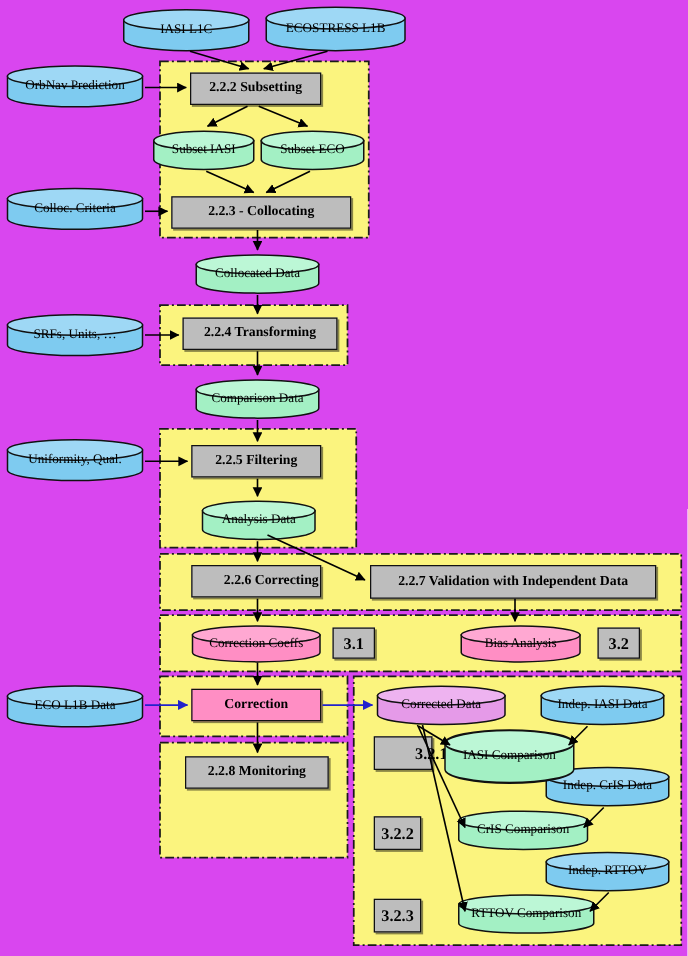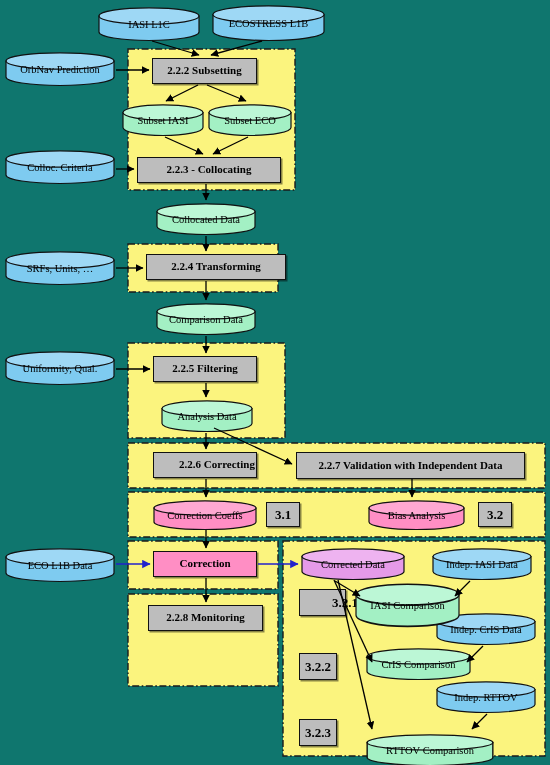--- a/index.html
+++ b/index.html
@@ -7,21 +7,21 @@
     padding: 0;
     background: #ffffff;
   }
   body {
     font-family: "Liberation Serif", "DejaVu Serif", serif;
   }
   #canvas {
     position: relative;
     width: 550px;
     height: 765px;
-    background: #0f766e;
+    background: #d946ef;
     overflow: hidden;
   }
   svg.layer {
     position: absolute;
     left: 0;
     top: 0;
     width: 550px;
     height: 765px;
   }
   #svg-groups { z-index: 1; }
@@ -159,21 +159,21 @@
   </div>
 
   <div class="node proc" style="left:152px;top:58px;width:105px;height:26px;">
     <span>2.2.2 Subsetting</span>
   </div>
 
   <div class="node proc" style="left:137px;top:157px;width:144px;height:26px;">
     <span>2.2.3 - Collocating</span>
   </div>
 
-  <div class="node proc" style="left:146px;top:254px;width:140px;height:26px;">
+  <div class="node proc" style="left:146px;top:254px;width:124px;height:26px;">
     <span>2.2.4 Transforming</span>
   </div>
 
   <div class="node proc" style="left:153px;top:356px;width:104px;height:26px;">
     <span>2.2.5 Filtering</span>
   </div>
 
   <div class="node proc" style="left:153px;top:452px;width:104px;height:26px;padding-left:24px;">
     <span>2.2.6 Correcting</span>
   </div>
@@ -303,21 +303,21 @@
   </div>
 
   <div class="cyl" style="left:366px;top:648px;width:105px;height:32px;">
     <svg class="cyl-svg" viewBox="0 0 105 32" preserveAspectRatio="none">
       <path d="M1,8.5 L1,23.5 A51.5,8 0 0 0 104,23.5 L104,8.5 Z" fill="#a3f0c4" stroke="#111" stroke-width="1.2"></path>
       <ellipse cx="52.5" cy="8.5" rx="51.5" ry="7.6" fill="#bcf7d6" stroke="#111" stroke-width="1.2"></ellipse>
     </svg>
     <div class="cyl-label">CrIS Comparison</div>
   </div>
 
-  <div class="cyl" style="left:366px;top:715px;width:128px;height:32px;margin-top:19px;">
+  <div class="cyl" style="left:366px;top:715px;width:110px;height:32px;">
     <svg class="cyl-svg" viewBox="0 0 110 32" preserveAspectRatio="none">
       <path d="M1,8.5 L1,23.5 A54,8 0 0 0 109,23.5 L109,8.5 Z" fill="#a3f0c4" stroke="#111" stroke-width="1.2"></path>
       <ellipse cx="55" cy="8.5" rx="54" ry="7.6" fill="#bcf7d6" stroke="#111" stroke-width="1.2"></ellipse>
     </svg>
     <div class="cyl-label">RTTOV Comparison</div>
   </div>
 
   <svg class="layer" id="svg-edges" viewBox="0 0 550 765">
     <defs>
       <marker id="ahK" markerWidth="7" markerHeight="7" refX="5.6" refY="3" orient="auto" markerUnits="strokeWidth">

